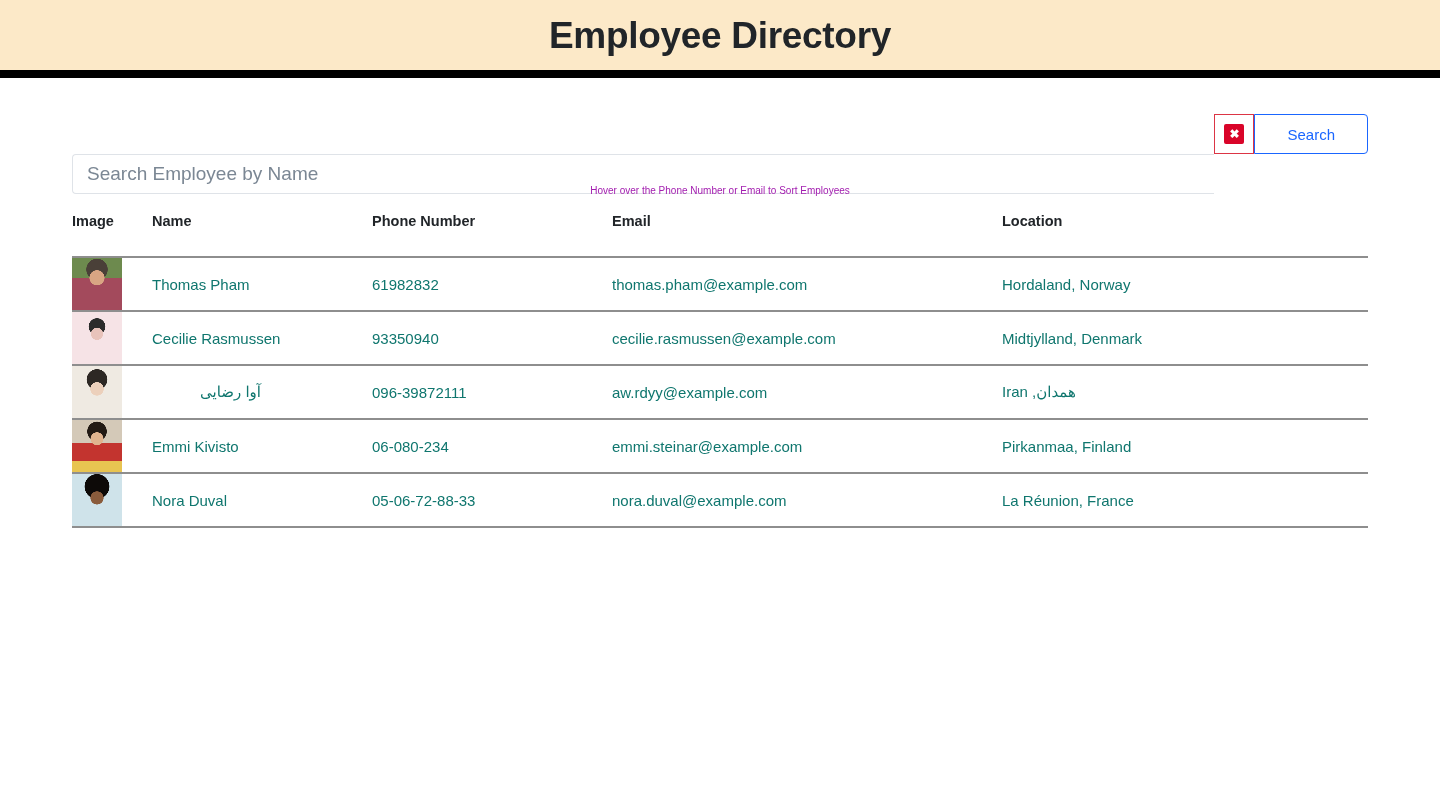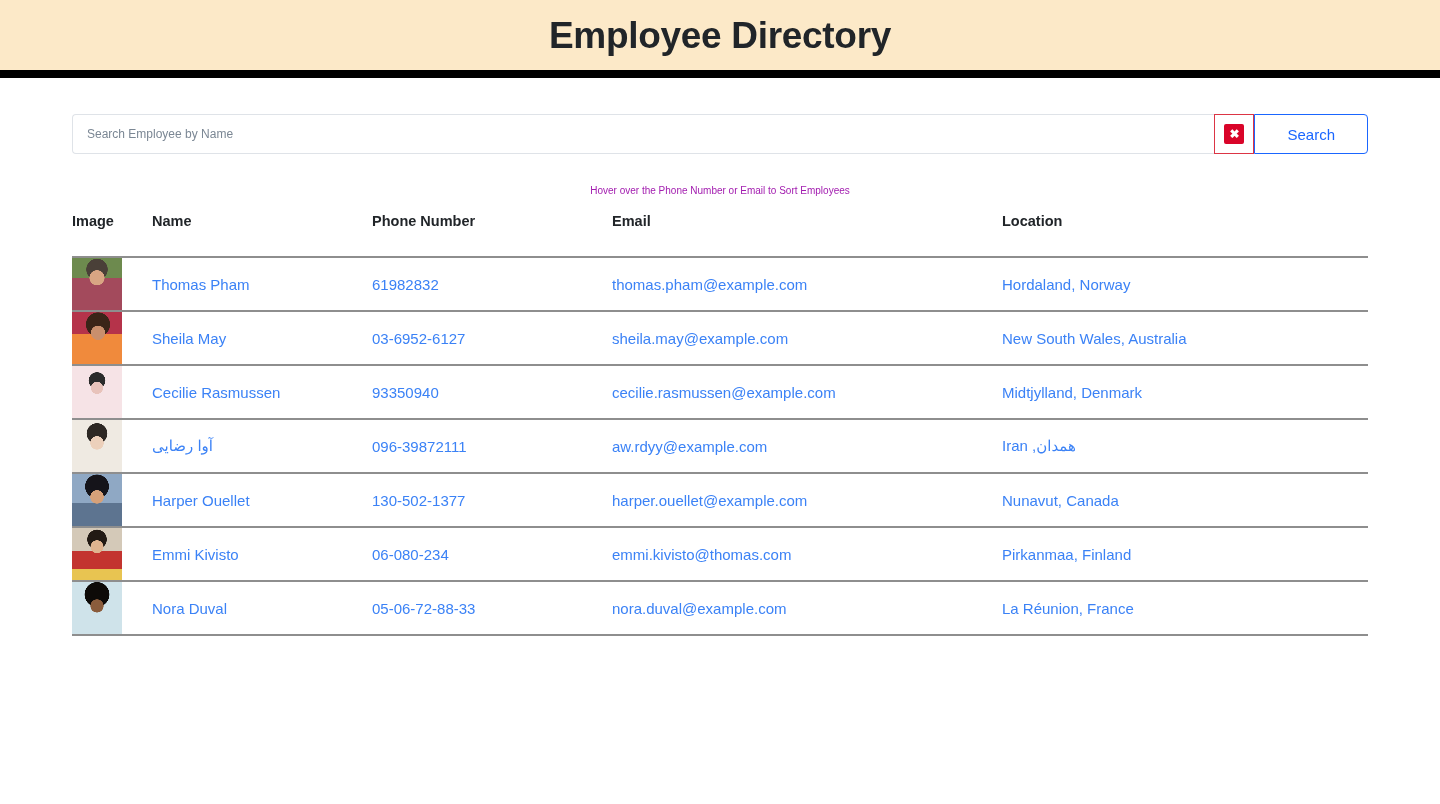--- a/index.html
+++ b/index.html
@@ -43,25 +43,26 @@
     margin-top: 36px;
     height: 40px;
   }
   .search-input {
     flex: 1 1 auto;
     height: 40px;
     border: 1px solid #dfe3e8;
     border-right: none;
     border-radius: 4px 0 0 4px;
     padding: 0 14px;
-    font-size: 12px;
+    font-size: 19px;
     font-family: "Liberation Sans", sans-serif;
     color: #212529;
     background: #ffffff;
     outline: none;
+    margin-top: 40px;
   }
   .search-input::placeholder { color: #7b8794; }
 
   .clear-btn {
     width: 40px;
     height: 40px;
     border: 1px solid #dc3545;
     background: #ffffff;
     display: flex;
     align-items: center;
@@ -119,21 +120,21 @@
   }
   .col-image    { width: 80px; }
   .col-name     { width: 220px; }
   .col-phone    { width: 240px; }
   .col-email    { width: 390px; }
   .col-location { width: auto; }
 
   .emp-table td {
     border-bottom: 2px solid #8e8e8e;
     font-size: 15px;
-    color: #3b82f6;
+    color: #0f766e;
     padding: 0;
     height: 52px;
     vertical-align: middle;
     white-space: nowrap;
     overflow: hidden;
   }
   .cell-img { padding: 0; width: 80px; }
 
   .avatar {
     width: 50px;
@@ -182,21 +183,21 @@
       linear-gradient(180deg,#d4c9b8 0 45%, #c3342f 45% 78%, #e8c451 78% 100%); }
   .av10 { background:
       radial-gradient(circle at 50% 42%, #7d5033 0 16%, rgba(125,80,51,0) 17%),
       radial-gradient(circle at 50% 24%, #1a0f0a 0 27%, rgba(26,15,10,0) 28%),
       linear-gradient(180deg,#3a2a22 0 100%); }
   .av11 { background:
       radial-gradient(circle at 50% 46%, #8a5c3c 0 17%, rgba(138,92,60,0) 18%),
       radial-gradient(circle at 50% 24%, #0d0a08 0 26%, rgba(13,10,8,0) 27%),
       linear-gradient(180deg,#cfe3ea 0 100%); }
 
-  .rtl-text { direction: rtl; unicode-bidi: embed; display: inline-block; }
+  .rtl-text { direction: rtl; unicode-bidi: embed; display: inline-block; margin-left: 48px; }
   .loc-rtl  { direction: ltr; unicode-bidi: plaintext; }
 </style>
 </head>
 <body>
 
 <div class="app-header">
   <h1 class="app-title">Employee Directory</h1>
 </div>
 <div class="header-rule"></div>
 
@@ -234,61 +235,43 @@
           <td class="cell-img">
             <div class="avatar av1"></div>
           </td>
           <td><span>Thomas Pham</span></td>
           <td><span>61982832</span></td>
           <td><span>thomas.pham@example.com</span></td>
           <td><span>Hordaland, Norway</span></td>
         </tr>
         <tr>
           <td class="cell-img">
-            <div class="avatar av2"></div>
-          </td>
-          <td><span>Sheila May</span></td>
-          <td><span>03-6952-6127</span></td>
-          <td><span>sheila.may@example.com</span></td>
-          <td><span>New South Wales, Australia</span></td>
-        </tr>
-        <tr>
-          <td class="cell-img">
             <div class="avatar av3"></div>
           </td>
           <td><span>Cecilie Rasmussen</span></td>
           <td><span>93350940</span></td>
           <td><span>cecilie.rasmussen@example.com</span></td>
           <td><span>Midtjylland, Denmark</span></td>
         </tr>
         <tr>
           <td class="cell-img">
             <div class="avatar av5"></div>
           </td>
           <td><span class="rtl-text">آوا رضایی</span></td>
           <td><span>096-39872111</span></td>
           <td><span>aw.rdyy@example.com</span></td>
           <td><span class="loc-rtl">همدان, Iran</span></td>
         </tr>
         <tr>
           <td class="cell-img">
-            <div class="avatar av7"></div>
-          </td>
-          <td><span>Harper Ouellet</span></td>
-          <td><span>130-502-1377</span></td>
-          <td><span>harper.ouellet@example.com</span></td>
-          <td><span>Nunavut, Canada</span></td>
-        </tr>
-        <tr>
-          <td class="cell-img">
             <div class="avatar av9"></div>
           </td>
           <td><span>Emmi Kivisto</span></td>
           <td><span>06-080-234</span></td>
-          <td><span>emmi.kivisto@thomas.com</span></td>
+          <td><span>emmi.steinar@example.com</span></td>
           <td><span>Pirkanmaa, Finland</span></td>
         </tr>
         <tr>
           <td class="cell-img">
             <div class="avatar av11"></div>
           </td>
           <td><span>Nora Duval</span></td>
           <td><span>05-06-72-88-33</span></td>
           <td><span>nora.duval@example.com</span></td>
           <td><span>La Réunion, France</span></td>

